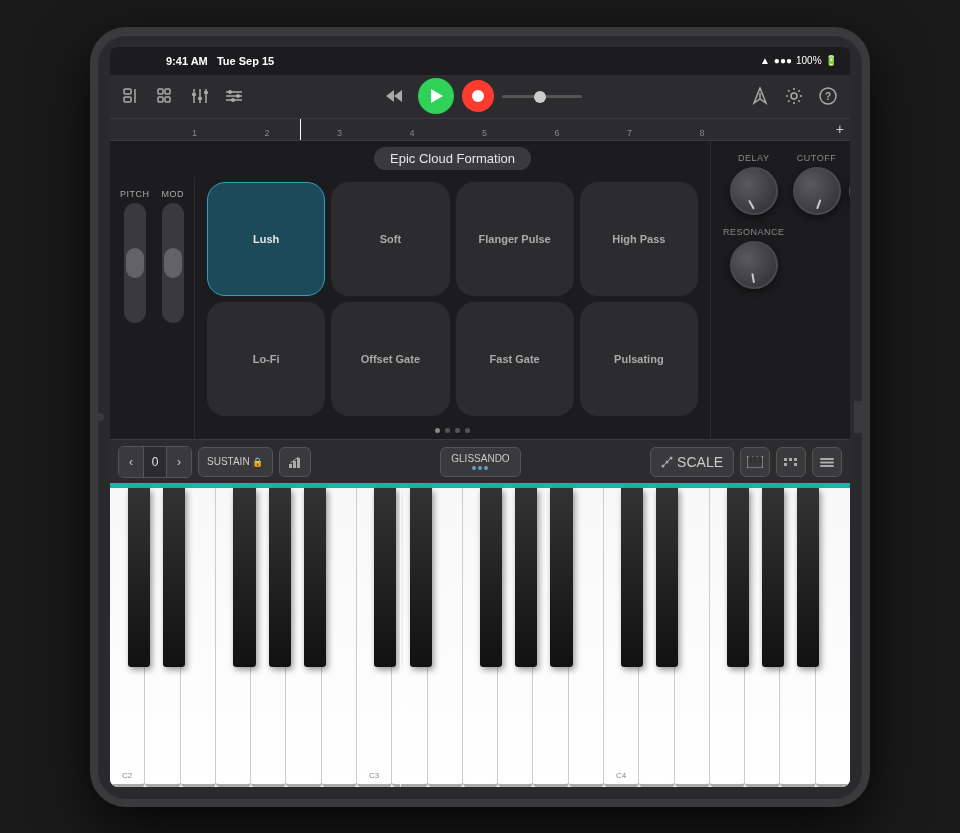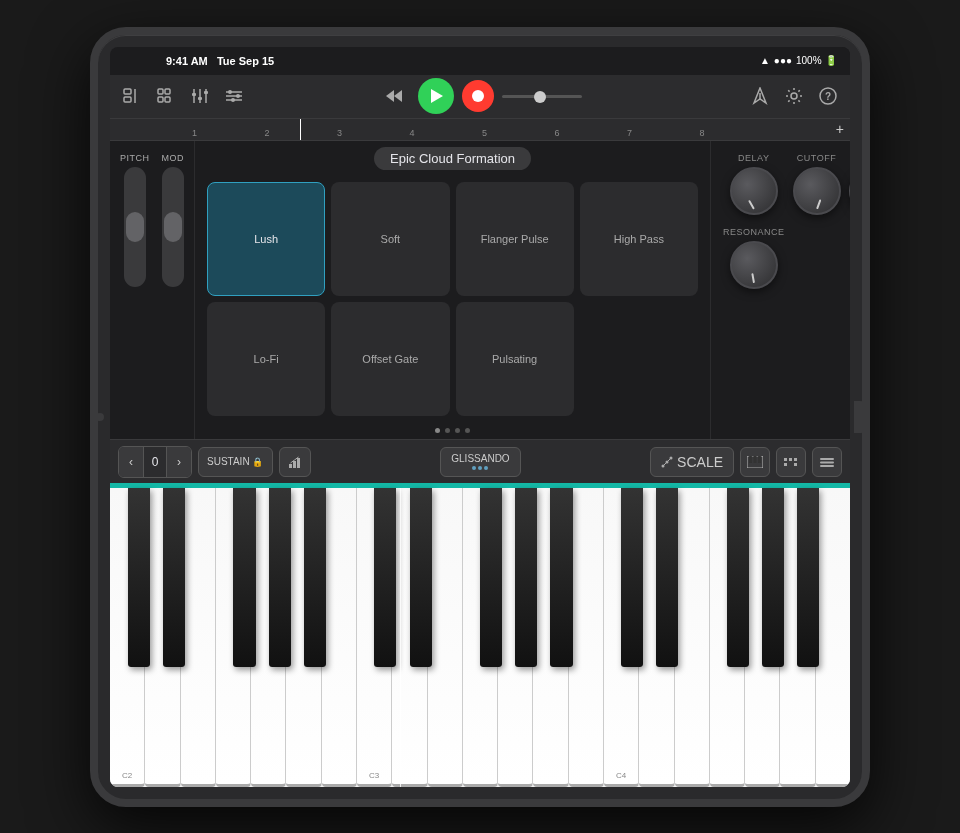--- a/index.html
+++ b/index.html
@@ -226,20 +226,21 @@
     
     .left-panel {
       width: 85px;
       display: flex;
       flex-direction: column;
       align-items: center;
       padding: 12px 6px;
       gap: 8px;
       background: #1c1c1e;
       border-right: 1px solid #2c2c2e;
+      margin-top: 36px;
     }
     .sliders-row {
       display: flex;
       gap: 12px;
       align-items: flex-start;
     }
     .slider-container {
       display: flex;
       flex-direction: column;
       align-items: center;
@@ -293,29 +294,30 @@
     .sound-grid {
       display: grid;
       grid-template-columns: repeat(4, 1fr);
       grid-template-rows: repeat(2, 1fr);
       gap: 6px;
       padding: 6px 12px;
       flex: 1;
     }
     .sound-pad {
       background: #2c2c2e;
-      border-radius: 8px;
+      border-radius: 18px;
       display: flex;
       align-items: center;
       justify-content: center;
       font-size: 11px;
       color: #aaa;
       cursor: pointer;
       min-height: 55px;
       border: 1px solid transparent;
+      font-weight: bold;
     }
     .sound-pad.active {
       background: #1c4a5a;
       border: 1px solid #30a0c0;
       color: #e5e5ea;
     }
     .dots-indicator {
       display: flex;
       justify-content: center;
       gap: 5px;
@@ -701,20 +703,21 @@
           <div class="patch-name-pill">Epic Cloud Formation</div>
         </div>
 
         <div class="sound-grid">
           <div class="sound-pad active">Lush</div>
           <div class="sound-pad">Soft</div>
           <div class="sound-pad">Flanger Pulse</div>
           <div class="sound-pad">High Pass</div>
           <div class="sound-pad">Lo-Fi</div>
           <div class="sound-pad">Offset Gate</div>
+          <div class="sound-pad">Fast Gate</div>
           <div class="sound-pad">Pulsating</div>
         </div>
 
         <div class="dots-indicator">
           <div class="dot active"></div>
           <div class="dot"></div>
           <div class="dot"></div>
           <div class="dot"></div>
         </div>
       </div>

